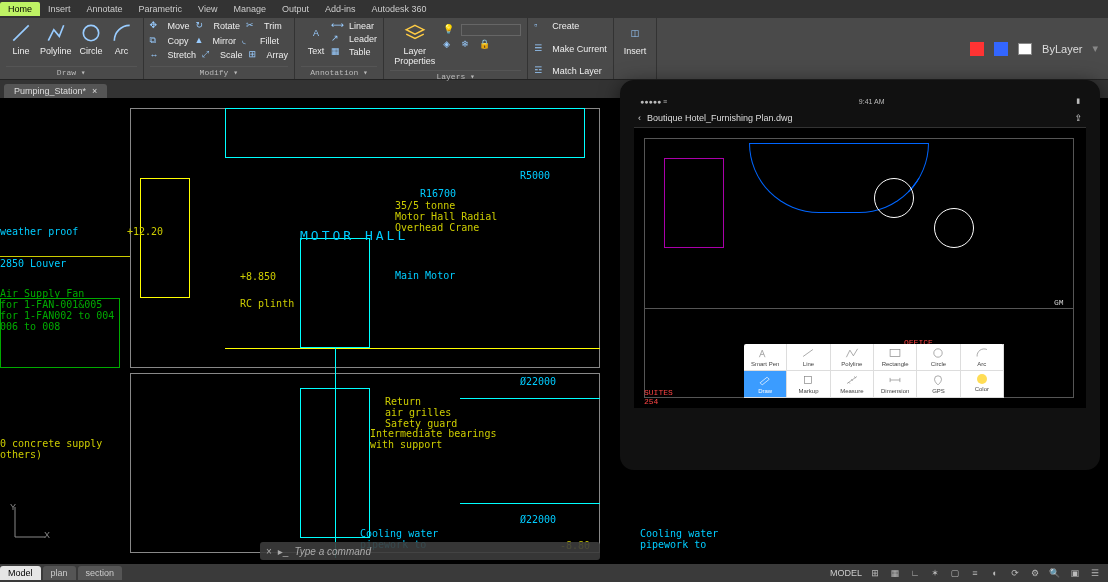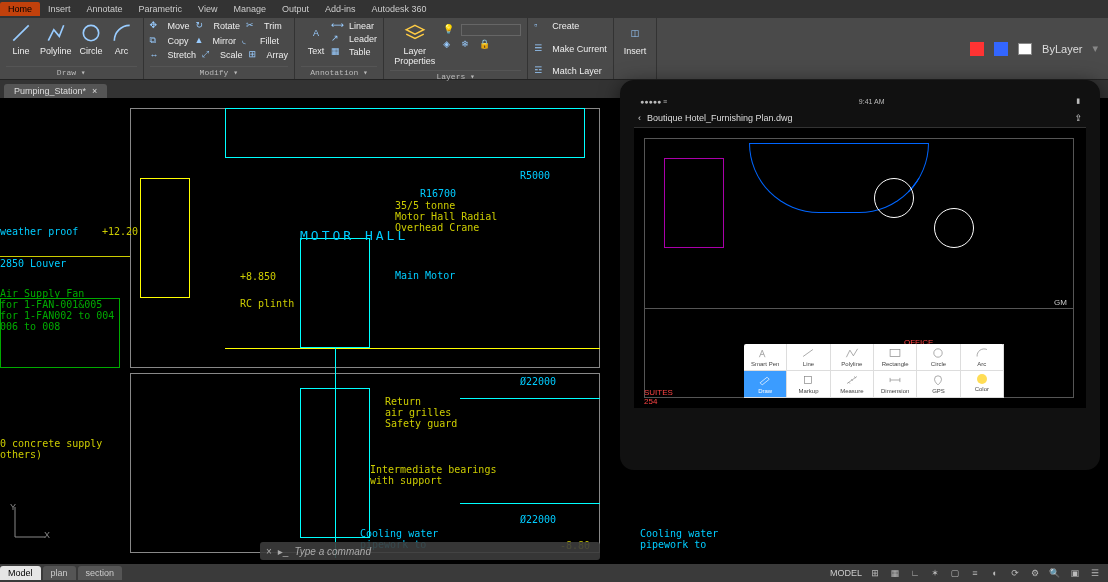--- a/index.html
+++ b/index.html
@@ -1,21 +1,21 @@
 <!DOCTYPE html>
 <html><head>
 <meta charset="utf-8">
 <style>
 * { margin:0; padding:0; box-sizing:border-box; font-family:"Segoe UI",Arial,sans-serif; }
 body { background:#000; width:1108px; height:582px; overflow:hidden; position:relative; }
 
 
 .menubar { background:#333; height:18px; display:flex; align-items:center; font-size:9px; color:#ccc; }
 .menubar .tab { padding:2px 8px; }
-.menubar .tab.active { background:#c2410c; color:#000; border-radius:2px 2px 0 0; }
+.menubar .tab.active { background:#bef264; color:#000; border-radius:2px 2px 0 0; }
 
 
 .ribbon { background:#4a4a4a; height:62px; display:flex; border-bottom:1px solid #222; }
 .ribbon-group { border-right:1px solid #333; padding:2px 6px; display:flex; flex-direction:column; justify-content:space-between; }
 .ribbon-bigbtn { display:flex; flex-direction:column; align-items:center; font-size:9px; color:#eee; padding:2px 4px; gap:2px;}
 .ribbon-icon { width:22px; height:22px; display:flex; align-items:center; justify-content:center; color:#9cf; }
 .ribbon-row { display:flex; gap:6px; align-items:center; font-size:9px; color:#eee; white-space:nowrap; }
 .ribbon-row .mini { width:12px; height:12px; display:inline-block; color:#9cf; }
 .group-label { font-size:8px; color:#bbb; text-align:center; border-top:1px solid #555; margin-top:2px; padding-top:1px;font-family:Liberation Mono, monospace; }
 .bylayer-swatch { width:14px; height:12px; background:#fff; border:1px solid #888; display:inline-block; }
@@ -55,21 +55,21 @@
 .tablet-status { height:14px; display:flex; align-items:center; justify-content:space-between; font-size:7px; color:#bbb; padding:0 6px;}
 .tablet-header { height:20px; display:flex; align-items:center; font-size:9px; color:#ddd; gap:6px; padding:0 4px; border-bottom:1px solid #333;}
 .tablet-canvas { position:relative; height:280px; background:#000; overflow:hidden; }
 .tablet-toolbar { position:absolute; bottom:10px; left:110px; width:260px; background:#fff; border-radius:2px; display:grid; grid-template-columns:repeat(6,1fr); font-size:6px; color:#444; }
 .tbtn { display:flex; flex-direction:column; align-items:center; gap:2px; padding:3px 0; border-right:1px solid #ddd; border-bottom:1px solid #ddd; }
 .tbtn.selected { background:#3b9cff; color:#fff; }
 .tbtn svg { width:14px; height:12px; }
 .tbtn.yellow-dot::before{content:"";width:10px;height:10px;background:#fd5;border-radius:50%;}
 
 
-.tab-text { position:absolute; font-size:8px; font-family:Liberation Sans, sans-serif; }
+.tab-text { position:absolute; font-size:8px; font-family:Liberation Mono, monospace; }
 
 
 .ribbon-right { margin-left:auto; display:flex; gap:10px; align-items:center; padding:4px 10px; color:#ddd; font-size:11px;}
 .sw { width:14px; height:14px; }
 </style>
 </head>
 <body>
 
 <div class="menubar">
   <span class="tab active">Home</span>
@@ -256,33 +256,33 @@
 
   <span class="dwg-text" style="left:300px;top:130px;font-size:13px;letter-spacing:3px">MOTOR  HALL</span>
   <span class="dwg-text" style="left:420px;top:90px">R16700</span>
   <span class="dwg-text" style="left:520px;top:72px">R5000</span>
   <span class="dwg-text yel" style="left:395px;top:102px;white-space:pre-line">35/5 tonne
 Motor Hall Radial
 Overhead Crane</span>
   <span class="dwg-text" style="left:395px;top:172px">Main Motor</span>
   <span class="dwg-text yel" style="left:240px;top:200px">RC plinth</span>
   <span class="dwg-text yel" style="left:240px;top:173px">+8.850</span>
-  <span class="dwg-text yel" style="left:102px;top:128px">+12.20</span>
+  <span class="dwg-text yel" style="left:127px;top:128px">+12.20</span>
   <span class="dwg-text" style="left:0px;top:128px">weather proof</span>
   <span class="dwg-text" style="left:0px;top:160px">2850 Louver</span>
   <span class="dwg-text grn" style="left:0px;top:190px;white-space:pre-line">Air Supply Fan
 for 1-FAN-001&amp;005
 for 1-FAN002 to 004
 006 to 008</span>
   <span class="dwg-text yel" style="left:0px;top:340px;white-space:pre-line">0 concrete supply
 others)</span>
   <span class="dwg-text yel" style="left:385px;top:298px;white-space:pre-line">Return
 air grilles
 Safety guard</span>
-  <span class="dwg-text yel" style="left:370px;top:366px;white-space:pre-line">Intermediate bearings
+  <span class="dwg-text yel" style="left:370px;top:330px;white-space:pre-line">Intermediate bearings
 with support</span>
   <span class="dwg-text" style="left:520px;top:278px">Ø22000</span>
   <span class="dwg-text" style="left:520px;top:416px">Ø22000</span>
   <span class="dwg-text" style="left:360px;top:430px;white-space:pre-line">Cooling water
 pipework to</span>
   <span class="dwg-text" style="left:640px;top:430px;white-space:pre-line">Cooling water
 pipework to</span>
   <span class="dwg-text yel" style="left:560px;top:442px">-8.80</span>
 
   <div class="ucs">

